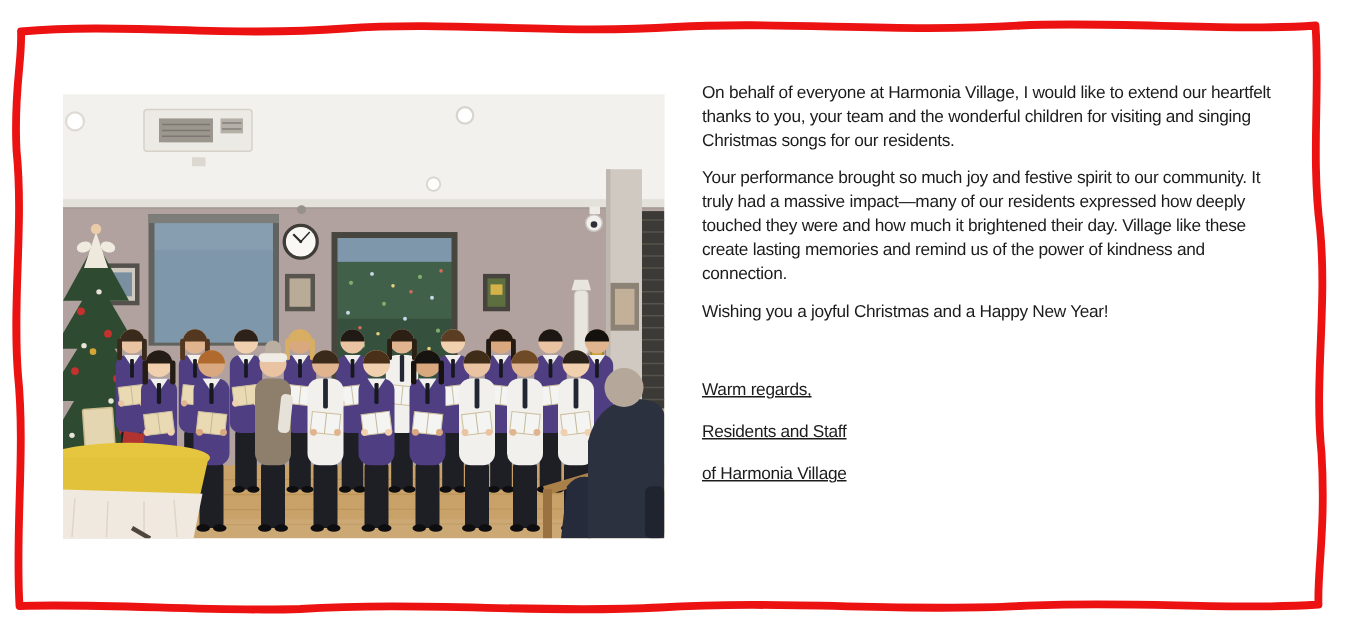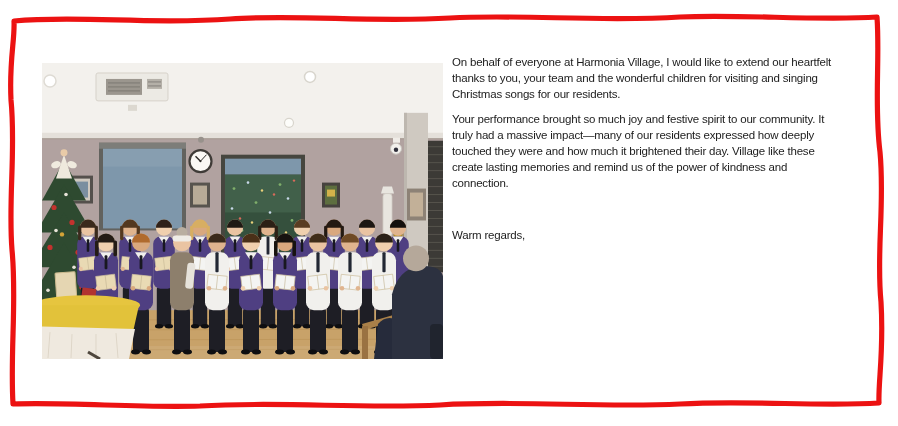--- a/index.html
+++ b/index.html
@@ -14,27 +14,27 @@
     font-family:"Liberation Sans", sans-serif;
   }
   .border-svg{position:absolute;left:0;top:0;width:898px;height:426px;pointer-events:none;}
   .border-svg path{stroke:var(--border_red);}
   .photo{
     position:absolute;left:42px;top:63px;width:401px;height:296px;margin:0;
     overflow:hidden;background:#efece7;
   }
   .photo svg{display:block;width:401px;height:296px;}
   .letter{
-    position:absolute;left:452px;top:54px;width:390px;color:var(--text_dark);
+    position:absolute;left:468px;top:54px;width:390px;color:var(--text_dark);
   }
   .letter p{
     margin:0 0 9px 0;font-size:11.5px;line-height:16px;letter-spacing:-0.2px;
   }
   .signoff{margin-top:37px;}
-  .signoff p{margin:10px 0 13px 0;line-height:15px;}
+  .signoff p{margin:10px 0 13px 0;line-height:15px;text-decoration:underline;}
 
   
   .ceiling{fill:var(--ceiling_white);}
   .wall{fill:var(--wall_mauve);}
   .blind{fill:var(--blind_blue);}
   .floor{fill:var(--floor_wood);}
   .tree{fill:var(--tree_green);}
   .ycloth{fill:var(--tablecloth_yellow);}
 </style>
 </head>
@@ -555,17 +555,20 @@
         <path d="M350,297 L350,232 Q356,208 376,204 Q398,202 401,214 L401,297 Z" fill="#2c3140"></path>
         <circle cx="374" cy="196" r="13" fill="#b5a89a"></circle>
         <rect x="388" y="262" width="13" height="35" rx="4" fill="#20242e"></rect>
       </g>
     </svg>
   </figure>
 
   <div class="letter">
     <p>On behalf of everyone at Harmonia Village, I would like to extend our heartfelt thanks to you, your team and the wonderful children for visiting and singing Christmas songs for our residents.</p>
     <p>Your performance brought so much joy and festive spirit to our community. It truly had a massive impact—many of our residents expressed how deeply touched they were and how much it brightened their day. Village like these create lasting memories and remind us of the power of kindness and connection.</p>
+    <p>Wishing you a joyful Christmas and a Happy New Year!</p>
     <div class="signoff">
       <p>Warm regards,</p>
+      <p>Residents and Staff</p>
+      <p>of Harmonia Village</p>
     </div>
   </div>
 </div>
 
 </body></html>

